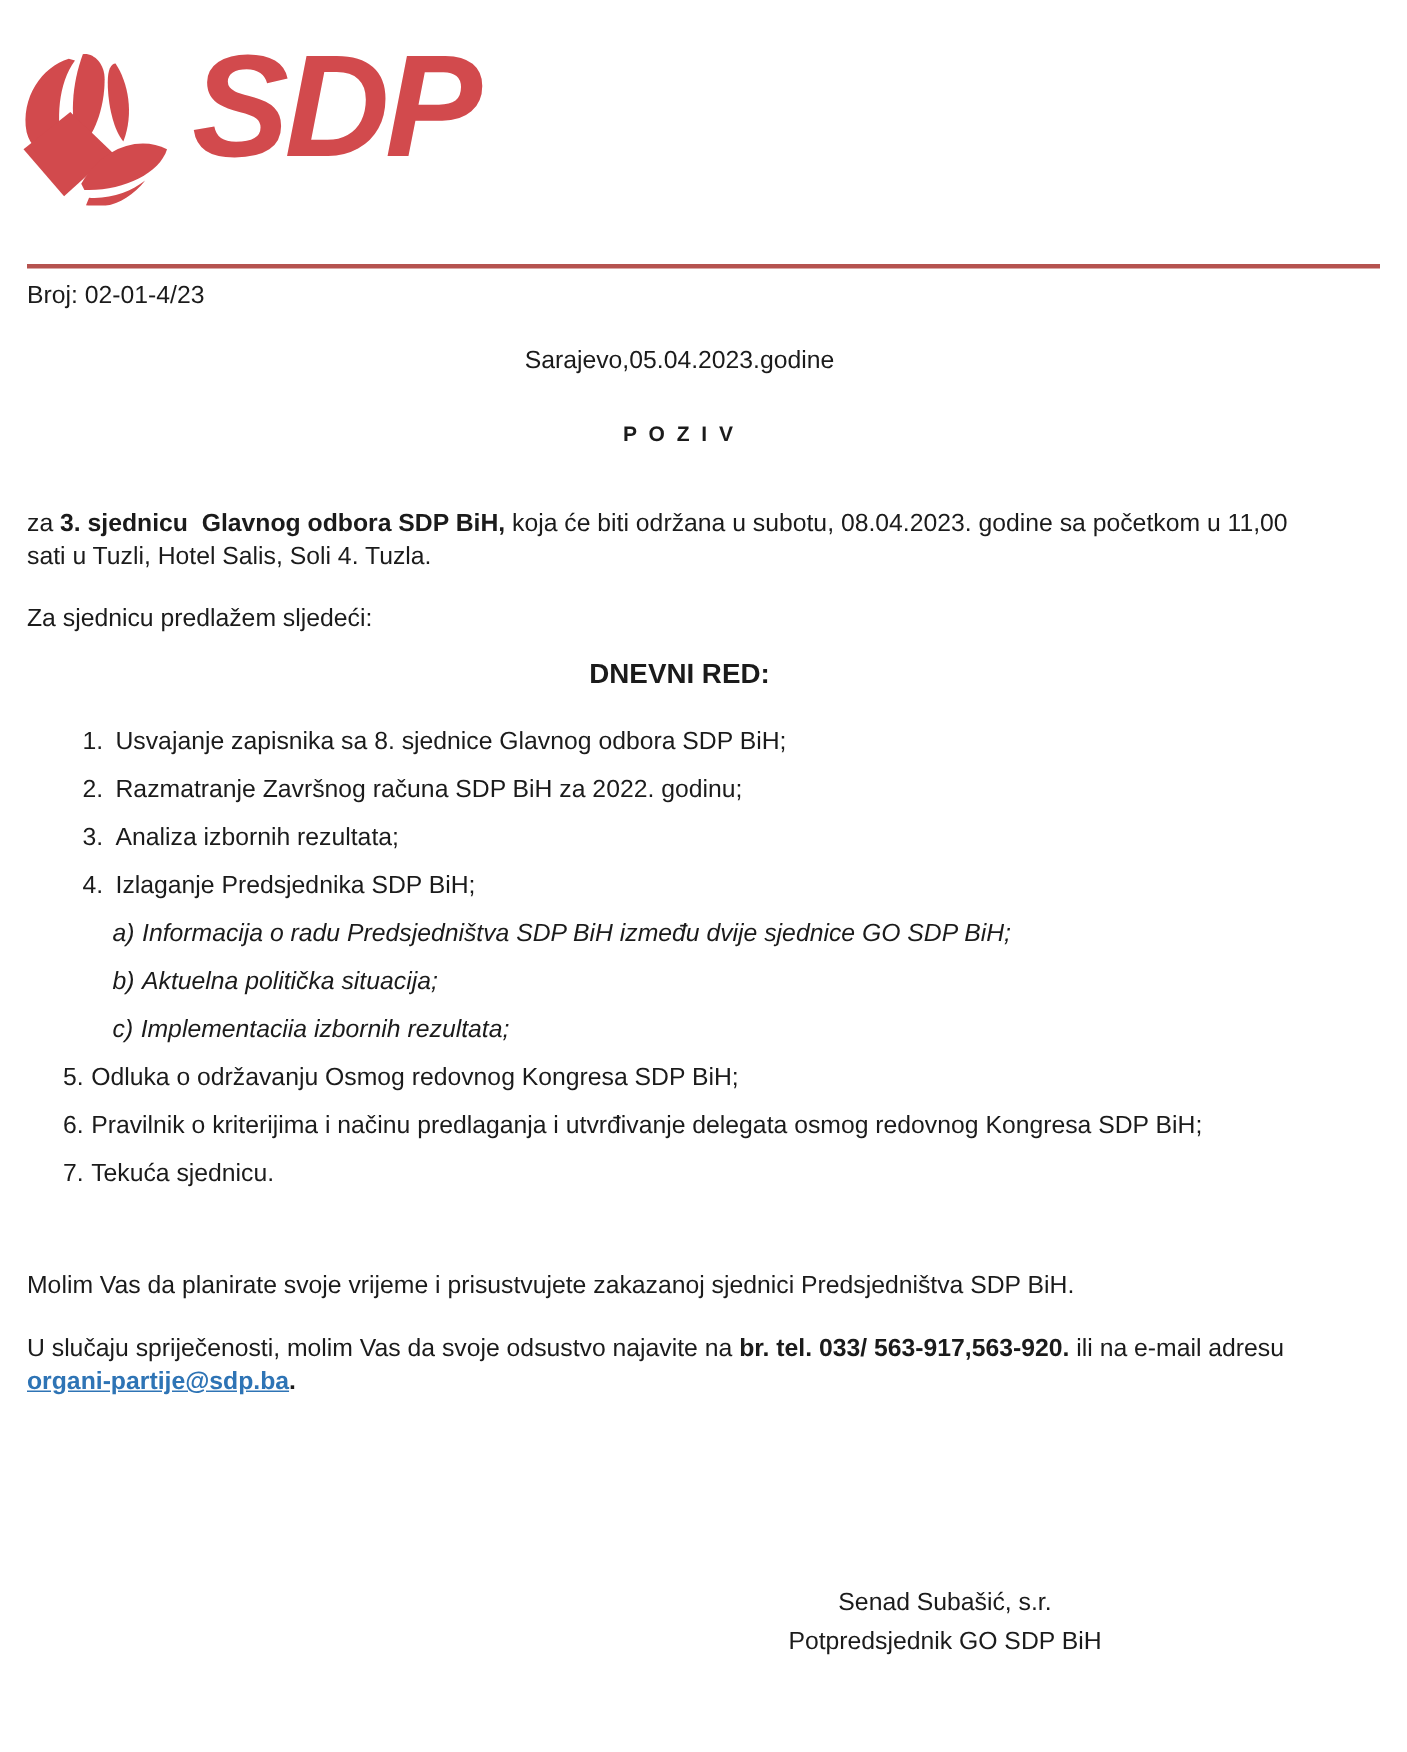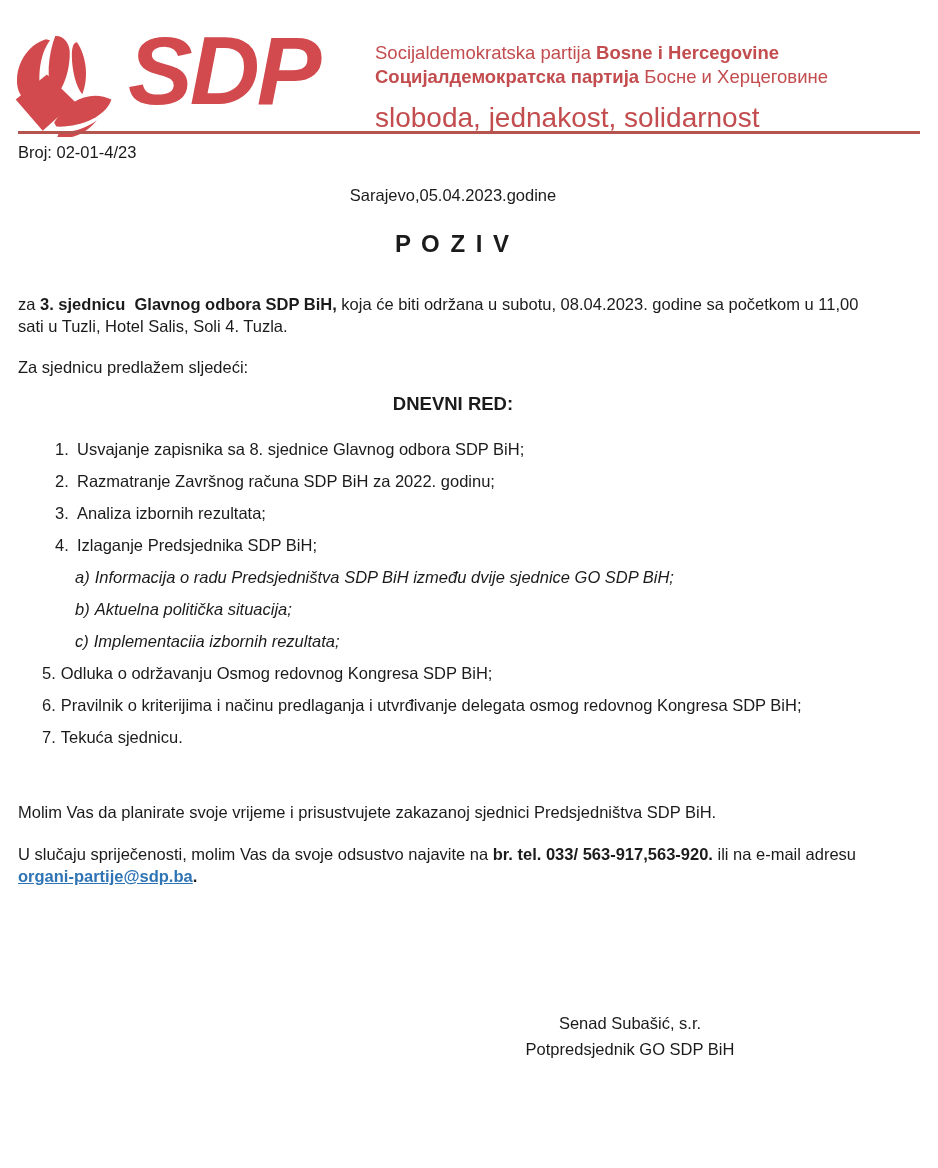--- a/index.html
+++ b/index.html
@@ -13,38 +13,38 @@
   html,body{ background:#fff; }
   body{
     width:938px; min-height:1168px;
     font-family:"Liberation Sans", sans-serif;
     color:var(--ink);
     position:relative;
   }
   .page{ width:938px; min-height:1168px; background:#ffffff; overflow:hidden; }
 
   
-  .header{ position:relative; height:134px; }
+  .header{ position:relative; height:179px; }
   .rose{ position:absolute; left:8px; top:33px; width:110px; height:104px; }
   .wordmark{
     position:absolute; left:128px; top:22px;
     font-size:97px; font-weight:700; font-style:italic;
     letter-spacing:-3px; color:var(--red-logo); line-height:1;
   }
   .header-right{ position:absolute; left:375px; top:41px; color:var(--red-text); }
   .org-line{ font-size:18.5px; line-height:24px; white-space:nowrap; }
   .org-line .b{ font-weight:700; }
   .motto{ margin-top:13px; font-size:28px; line-height:32px; white-space:nowrap; }
   .rule{ position:absolute; left:18px; right:18px; bottom:0; height:3px; background:var(--red-rule); }
 
   
   .content{ padding:0 50px 0 18px; font-size:16.5px; line-height:22px; }
   .broj{ margin-top:7px; }
   .place-date{ margin-top:21px;text-align:center; }
-  .doc-title{ margin-top:27px; text-align:center; font-weight:700; font-size:24px; letter-spacing:2px; }
+  .doc-title{ margin-top:27px; text-align:center; font-weight:700; font-size:14px; letter-spacing:2px; }
   .lead{ margin-top:38px; }
   .lead .seg{ white-space:pre-wrap; }
   .b{ font-weight:700; }
   .proposal{ margin-top:19px; }
   .agenda-heading{ margin-top:15px; text-align:center; font-weight:700; font-size:18.5px; }
   .agenda-list{ margin-top:24px; }
   .agenda-item{ line-height:21px; margin-bottom:11px; white-space:nowrap; }
   .agenda-item.lvl1{ padding-left:37px; }
   .agenda-item.lvl1 .marker{ display:inline-block; width:22px; }
   .agenda-item.lvl2{ padding-left:57px;font-style:italic; }
@@ -75,25 +75,20 @@
         <path d="M7,64 L37,40 L64,66 L33,94 Z"></path>
 
         <path d="M44,86 C58,62 82,55 99,64 C94,80 70,91 46,90 Z"></path>
 
         <path d="M49,95 C63,96 76,91 85,84 C74,98 59,103 47,100 Z"></path>
       </g>
     </svg>
 
     <div class="wordmark">SDP</div>
 
-    <div class="header-right">
-      <div class="org-line"><span>Socijaldemokratska partija </span><span class="b">Bosne i Hercegovine</span></div>
-      <div class="org-line"><span class="b">Социјалдемократска партија </span><span>Босне и Херцеговине</span></div>
-      <div class="motto">sloboda, jednakost, solidarnost</div>
-    </div>
 
     <div class="rule"></div>
   </div>
 
   <div class="content">
 
     <div class="broj">Broj: 02-01-4/23</div>
 
     <div class="place-date">Sarajevo,05.04.2023.godine</div>
 

